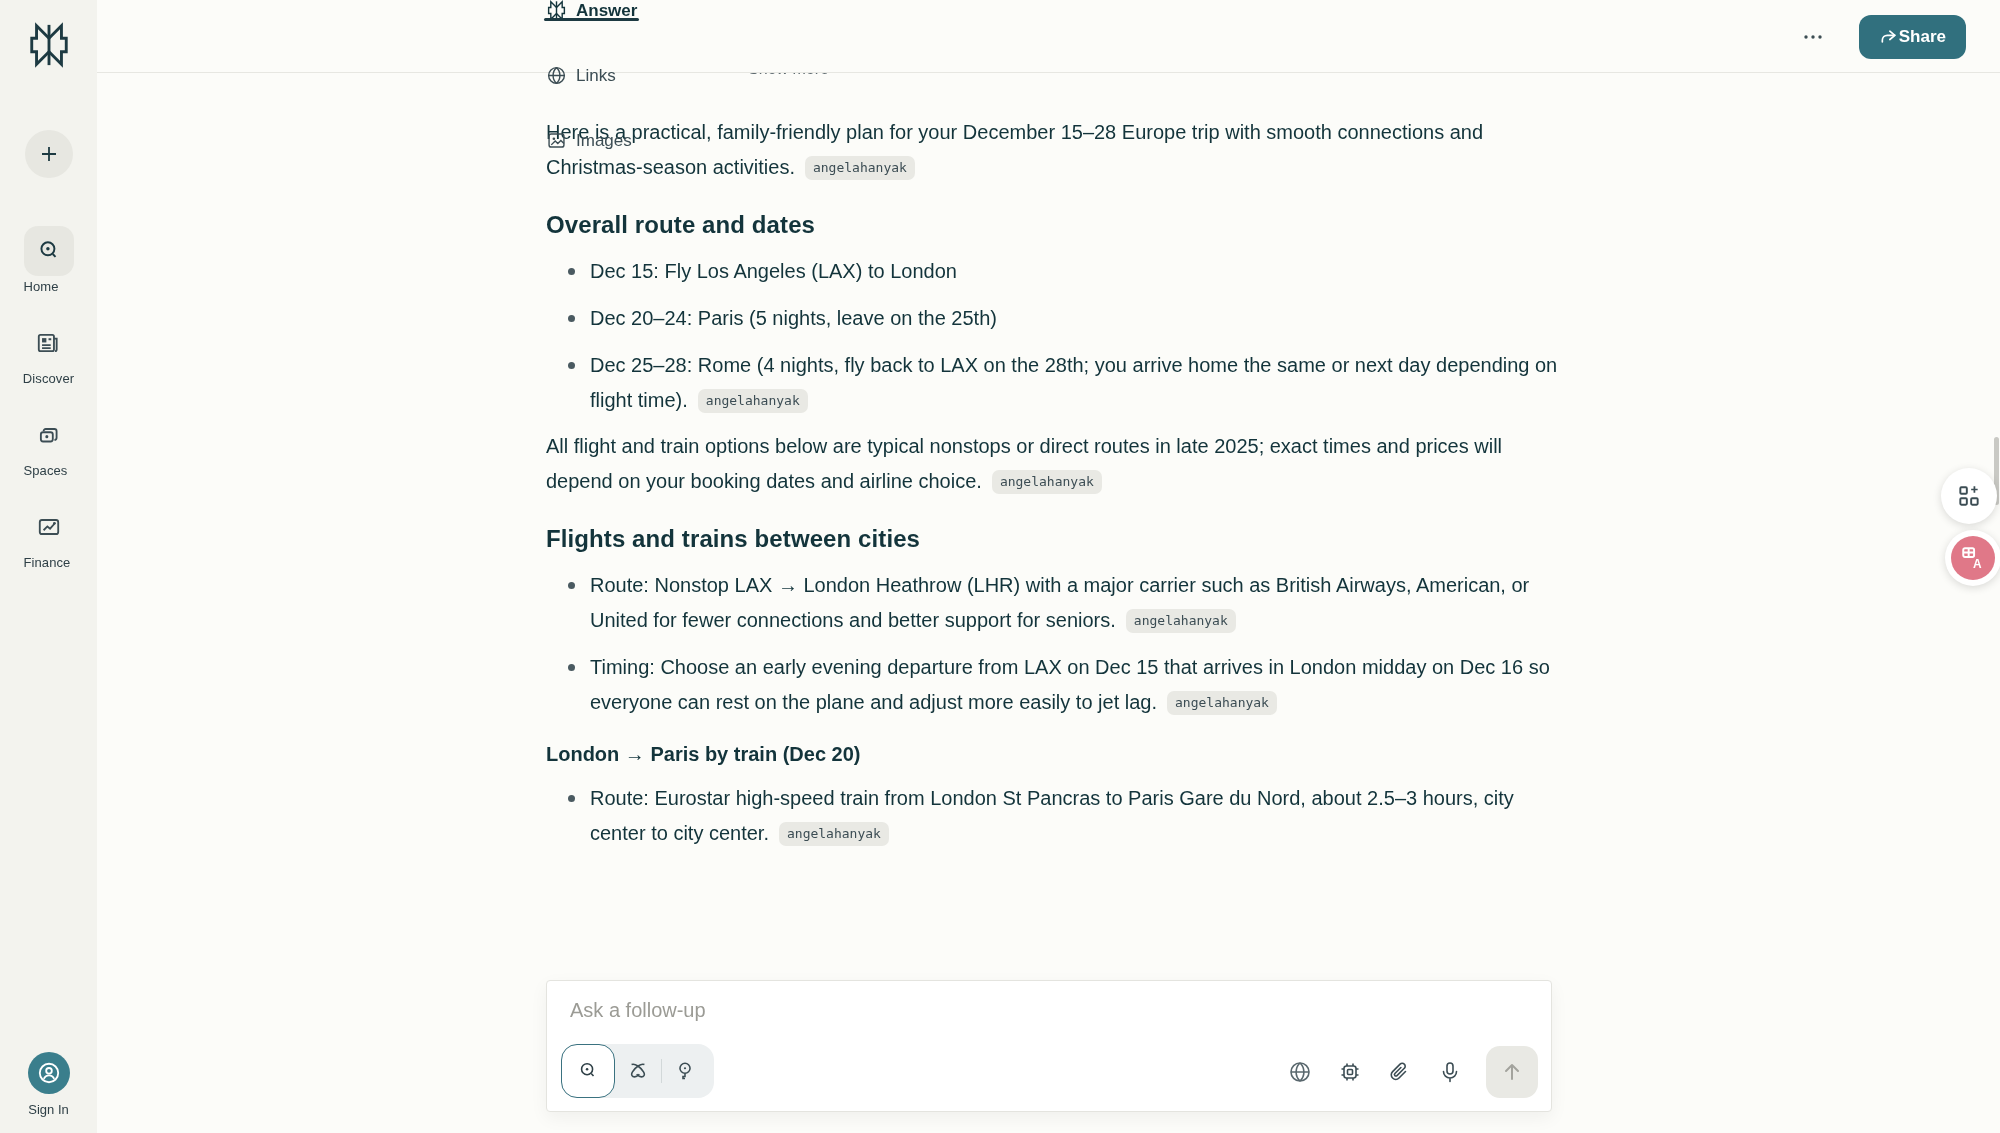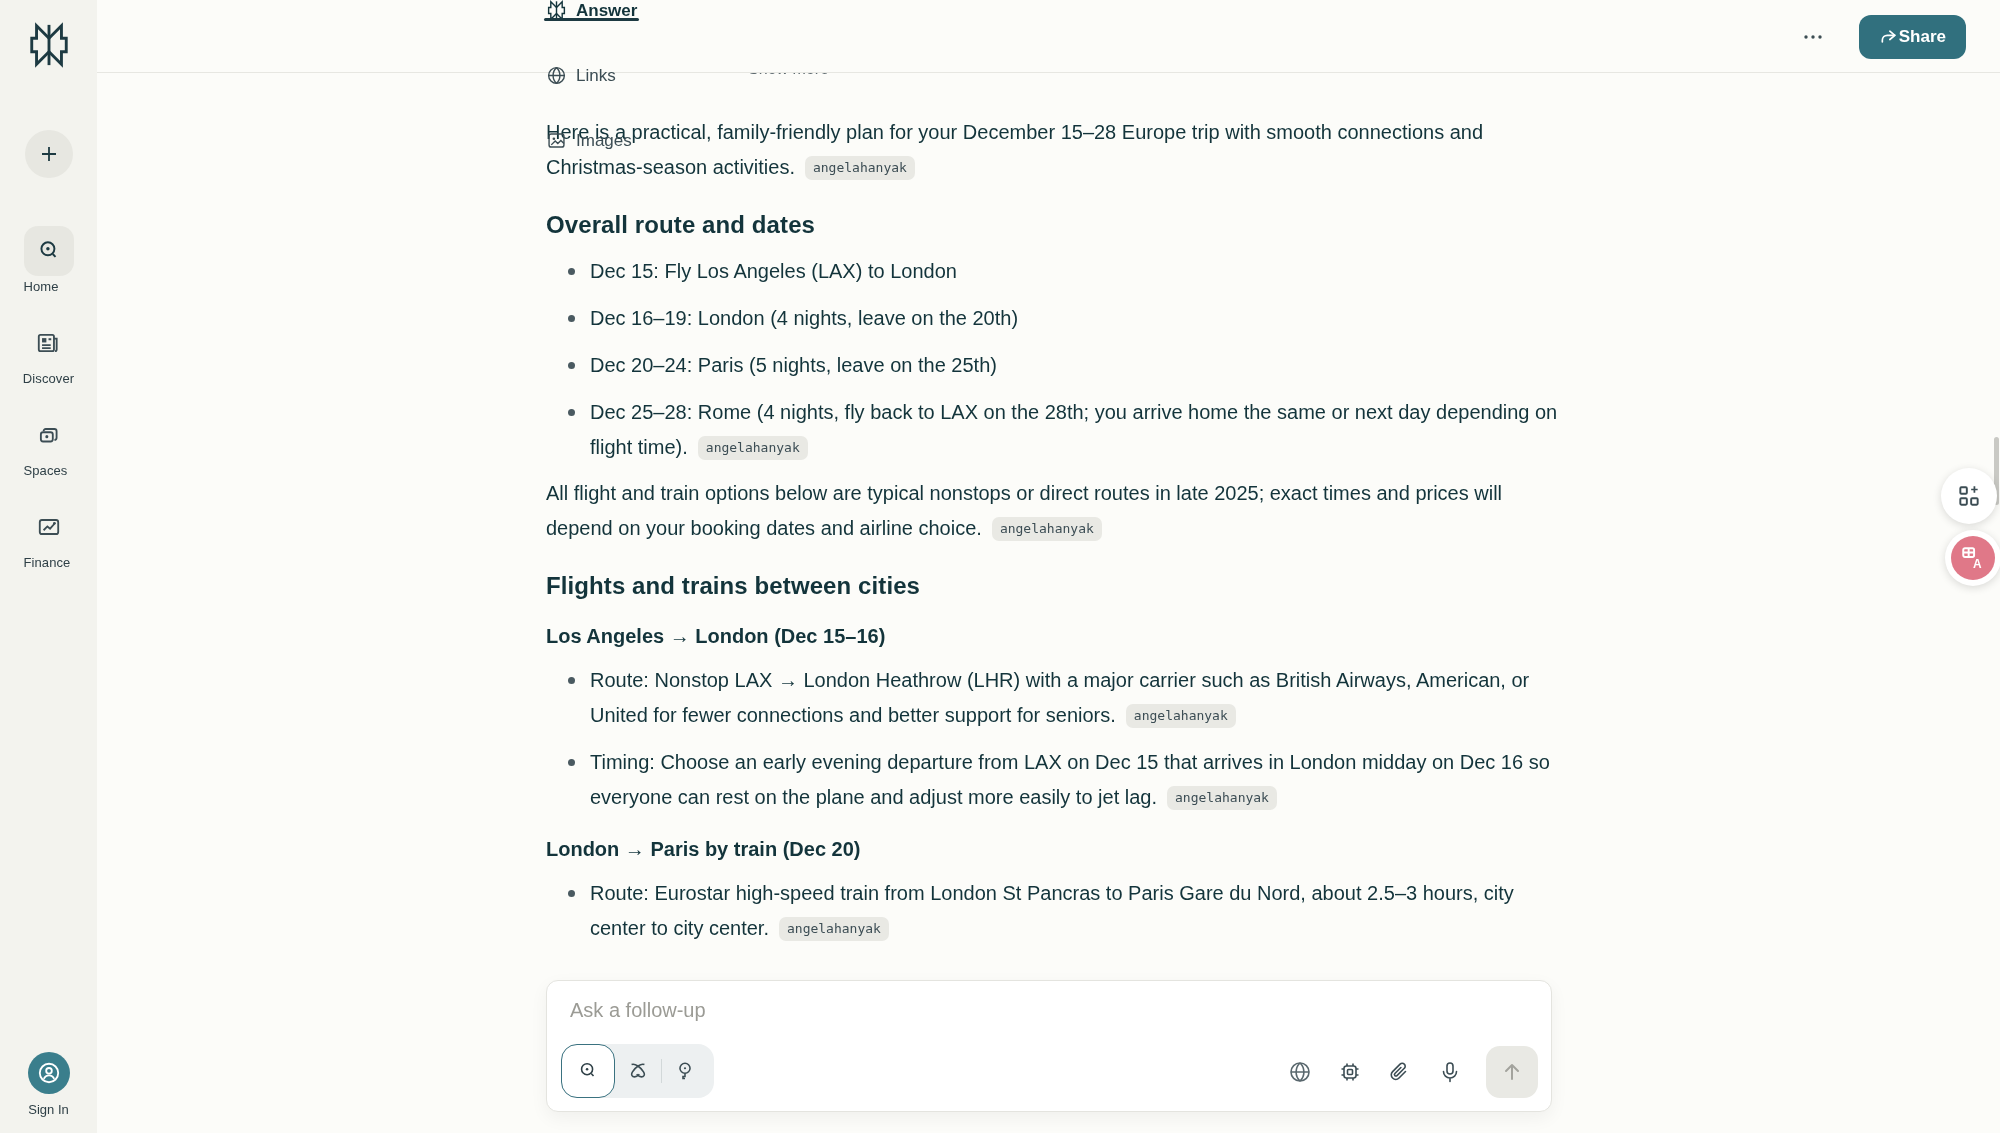--- a/index.html
+++ b/index.html
@@ -89,21 +89,21 @@
   .badge {
     display:inline-block; font-family:"DejaVu Sans Mono","Liberation Mono",monospace;
     font-size:13px; line-height:1; color:#3c4d54; background:#e9e9e4;
     border-radius:7px; padding:5px 8px 6px; margin-left:10px;
     position:relative; top:-2px; cursor:pointer; white-space:nowrap;
   }
 
   
   .composer {
     position:absolute; left:546px; top:980px; width:1006px; height:132px;
-    background:#ffffff; border:1px solid #e4e4df; border-radius:12px;
+    background:#ffffff; border:1px solid #e4e4df; border-radius:4px;
     box-shadow:0 6px 18px rgba(0,0,0,.05); z-index:15;
   }
   .composer-placeholder {
     position:absolute; left:23px; top:18px; font-size:20px; color:#9b9b95;
   }
   .composer-bottom-left {
     position:absolute; left:14px; bottom:13px; display:flex; align-items:center;
     background:#edf0f1; border-radius:16px; height:54px; padding-right:6px;
   }
   .chip-search {
@@ -277,30 +277,28 @@
       <path d="M5 9l7 7 7-7"></path>
     </svg>
 </button>
 
 <main class="doc">
   <p class="body"><span>Here is a practical, family-friendly plan for your December 15–28 Europe trip with smooth connections and Christmas-season activities.</span><span class="badge">angelahanyak</span></p>
 
   <h2>Overall route and dates</h2>
   <ul>
     <li><span>Dec 15: Fly Los Angeles (LAX) to London</span></li>
-    <li><span>Dec 16–19: London (4 nights, leave on the 20th)</span></li>
     <li><span>Dec 20–24: Paris (5 nights, leave on the 25th)</span></li>
     <li><span>Dec 25–28: Rome (4 nights, fly back to LAX on the 28th; you arrive home the same or next day depending on flight time).</span><span class="badge">angelahanyak</span></li>
   </ul>
 
   <p class="body"><span>All flight and train options below are typical nonstops or direct routes in late 2025; exact times and prices will depend on your booking dates and airline choice.</span><span class="badge">angelahanyak</span></p>
 
   <h2>Flights and trains between cities</h2>
 
-  <h3>Los Angeles → London (Dec 15–16)</h3>
   <ul>
     <li><span>Route: Nonstop LAX → London Heathrow (LHR) with a major carrier such as British Airways, American, or United for fewer connections and better support for seniors.</span><span class="badge">angelahanyak</span></li>
     <li><span>Timing: Choose an early evening departure from LAX on Dec 15 that arrives in London midday on Dec 16 so everyone can rest on the plane and adjust more easily to jet lag.</span><span class="badge">angelahanyak</span></li>
   </ul>
 
   <h3>London → Paris by train (Dec 20)</h3>
   <ul>
     <li><span>Route: Eurostar high-speed train from London St Pancras to Paris Gare du Nord, about 2.5–3 hours, city center to city center.</span><span class="badge">angelahanyak</span></li>
   </ul>
 </main>

